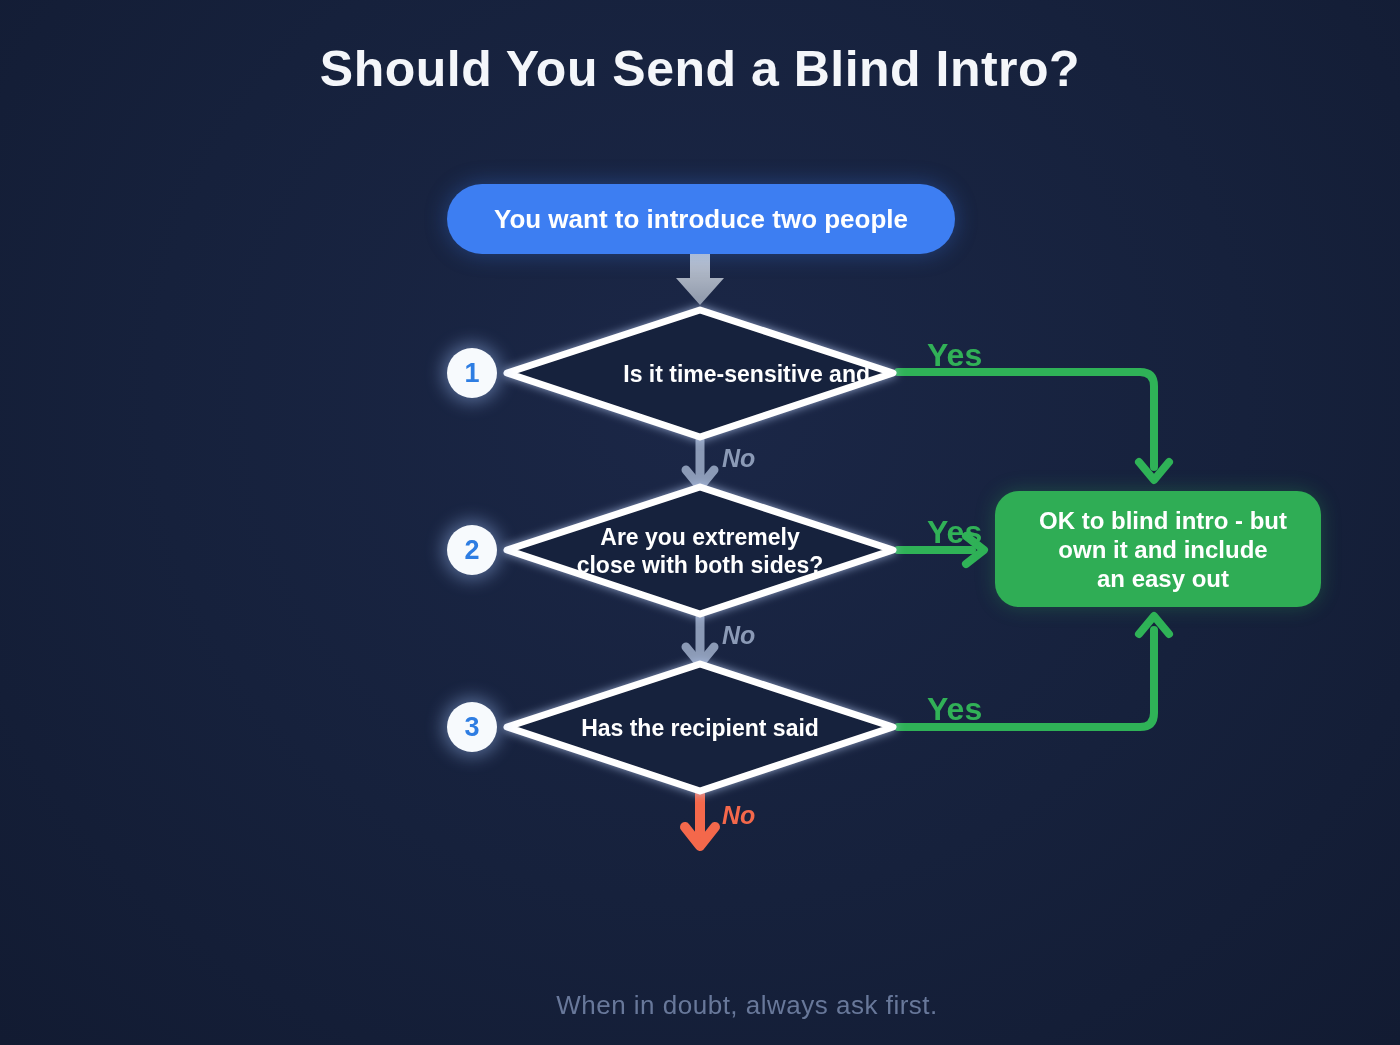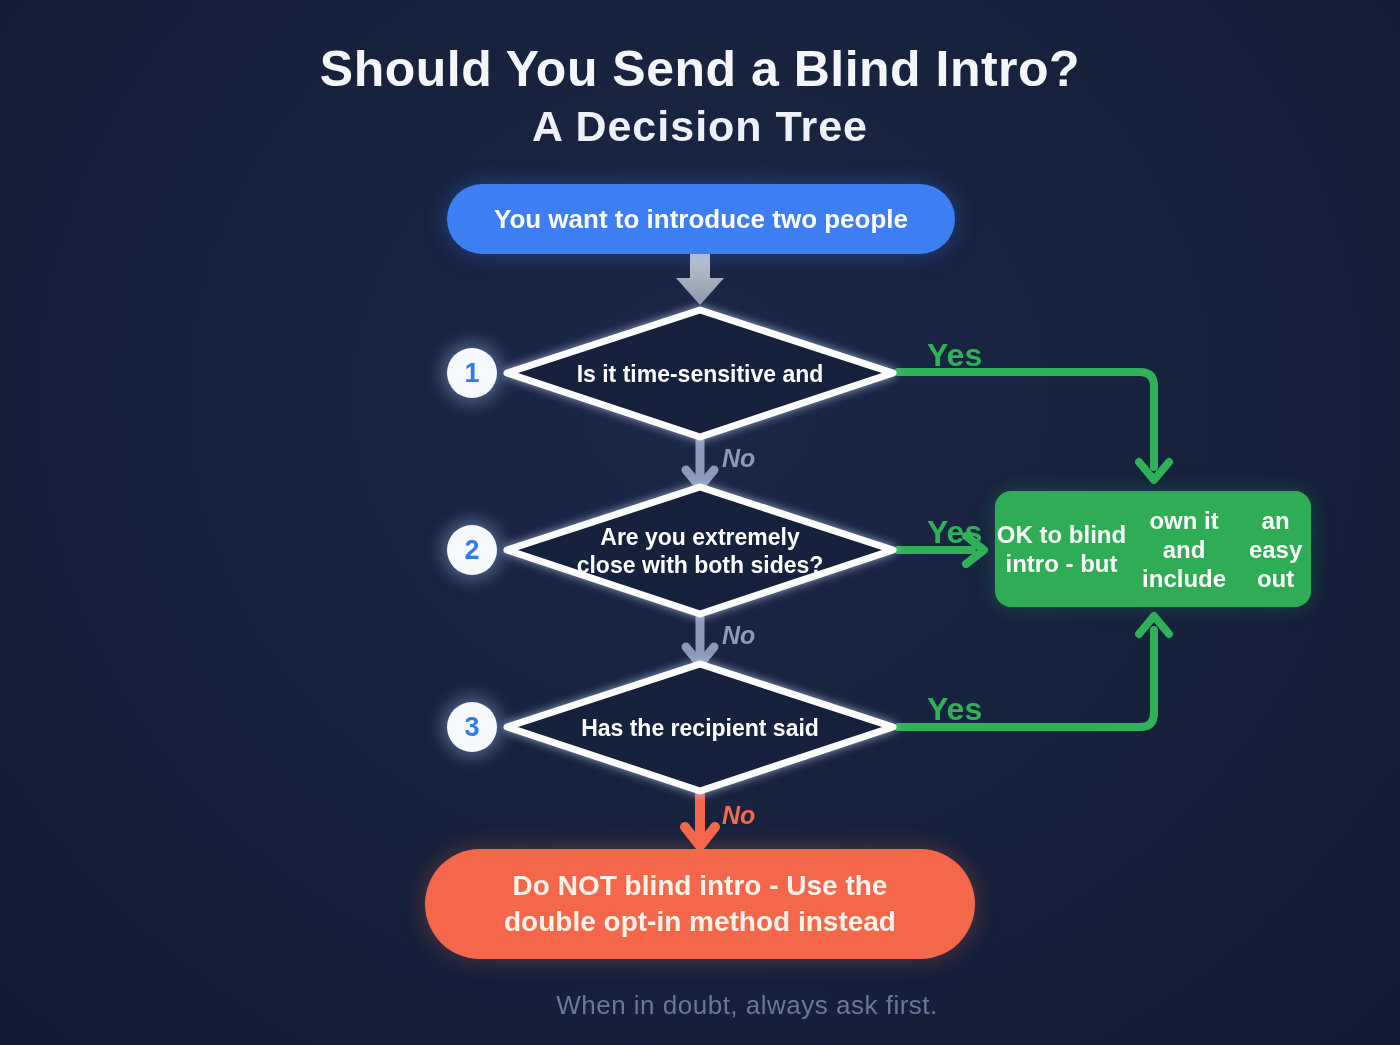--- a/index.html
+++ b/index.html
@@ -50,21 +50,21 @@
     width: 340px;
     display: flex; flex-direction: column;
     align-items: center; justify-content: center;
     text-align: center;
     color: #ffffff;
     font-size: 23px;
     font-weight: bold;
     line-height: 28px;
     left: 530px;
   }
-  .dt1 { top: 344px; height: 60px; }
+  .dt1 { top: 344px; height: 60px; align-items: flex-end; }
   .dt2 { top: 521px; height: 60px; }
   .dt3 { top: 698px; height: 60px; }
 
   .step-badge {
     width: 50px; height: 50px;
     border-radius: 50%;
     background: #f7fafd;
     display: flex; align-items: center; justify-content: center;
     color: #2e7de2;
     font-size: 27px;
@@ -97,29 +97,30 @@
     font-style: italic;
   }
   .nl1 { top: 444px; }
   .nl2 { top: 621px; }
   .nl3 { top: 801px; color: #f4684b; }
 
   .box-ok {
     left: 995px; top: 491px;
     width: 316px; height: 116px;
     background: #2fad55;
-    border-radius: 16px;
-    display: flex; flex-direction: row;
+    border-radius: 24px;
+    display: flex; flex-direction: column;
     align-items: center; justify-content: center;
     text-align: center;
     color: #ffffff;
     font-size: 24px;
     font-weight: bold;
     line-height: 29px;
     box-shadow: 0 0 20px rgba(47,173,85,0.3);
+    padding-left: 10px;
   }
 
   .box-not {
     left: 425px; top: 849px;
     width: 550px; height: 110px;
     background: #f4674a;
     border-radius: 55px;
     display: flex; flex-direction: column;
     align-items: center; justify-content: center;
     text-align: center;
@@ -192,21 +193,20 @@
       <path d="M898 727 H 1140 Q 1154 727 1154 713 V 630"></path>
       <path d="M1139 634 L1154 616 L1169 634"></path>
     </g>
 
     <polygon points="700,310 893,373 700,437 507,373" fill="#16213c" stroke="#ffffff" stroke-width="7" stroke-linejoin="round" filter="url(#glowW)"></polygon>
     <polygon points="700,487 893,550 700,614 507,550" fill="#16213c" stroke="#ffffff" stroke-width="7" stroke-linejoin="round" filter="url(#glowW)"></polygon>
     <polygon points="700,664 893,727 700,791 507,727" fill="#16213c" stroke="#ffffff" stroke-width="7" stroke-linejoin="round" filter="url(#glowW)"></polygon>
   </svg>
 
   <div class="abs title">Should You Send a Blind Intro?</div>
-  <div class="abs subtitle">A Decision Tree</div>
 
   <div class="abs pill-start">
     <span>You want to introduce two people</span>
   </div>
 
   <div class="abs step-badge sb1">
     <span>1</span>
   </div>
   <div class="abs step-badge sb2">
     <span>2</span>
@@ -232,20 +232,16 @@
   <div class="abs no-label nl1">No</div>
   <div class="abs no-label nl2">No</div>
   <div class="abs no-label nl3">No</div>
 
   <div class="abs box-ok">
     <span>OK to blind intro - but</span>
     <span>own it and include</span>
     <span>an easy out</span>
   </div>
 
-  <div class="abs box-not">
-    <span>Do NOT blind intro - Use the</span>
-    <span>double opt-in method instead</span>
-  </div>
 
   <div class="abs footer-note">When in doubt, always ask first.</div>
 
 </div>
 
 </body></html>

